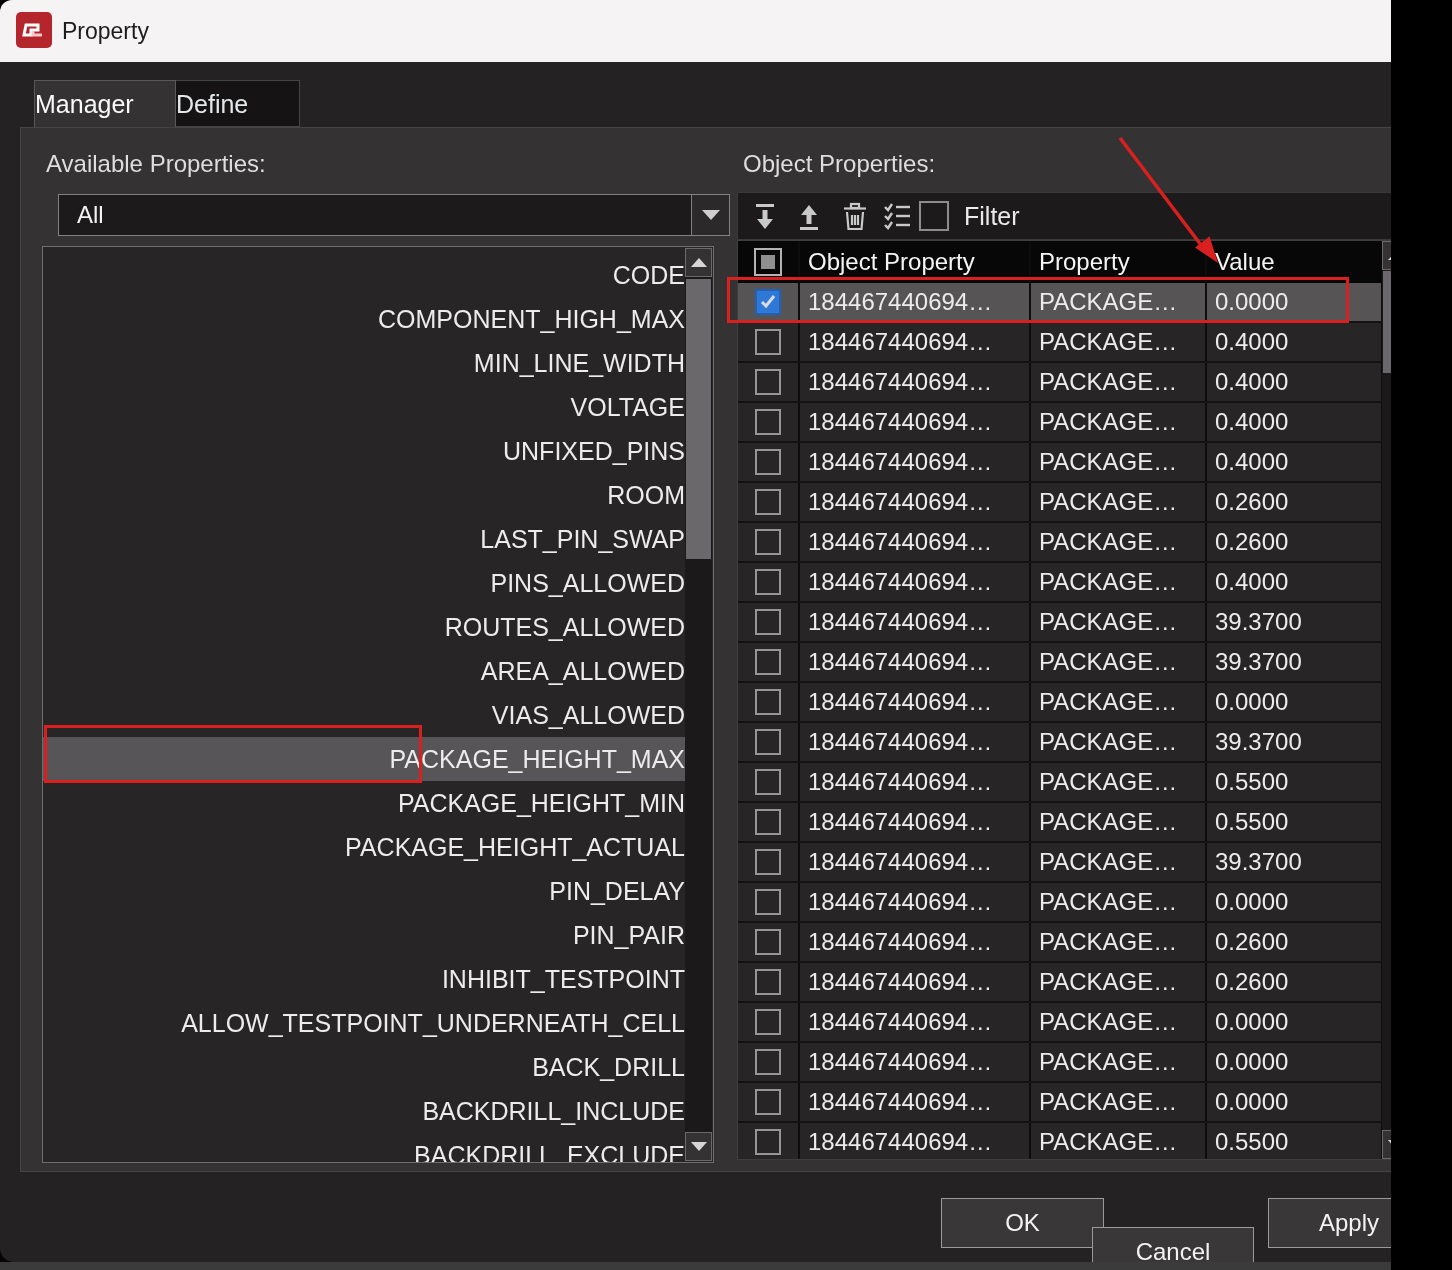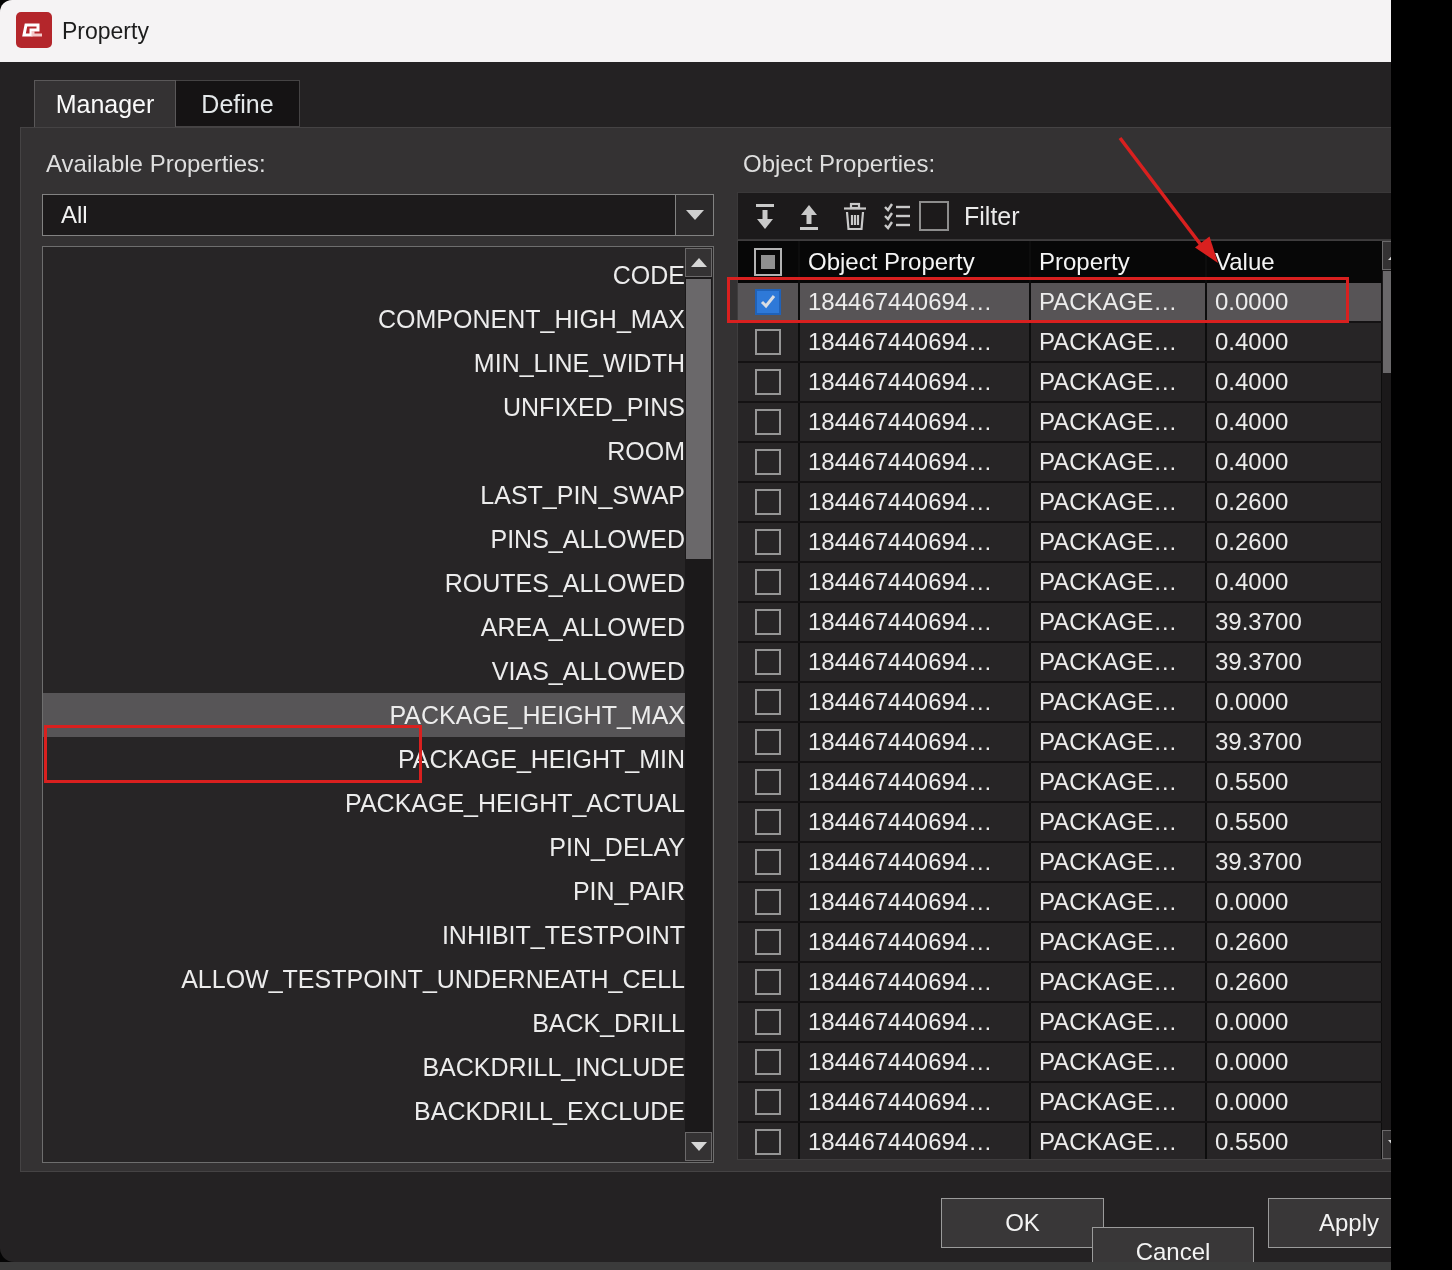--- a/index.html
+++ b/index.html
@@ -11,31 +11,31 @@
   .bottom-strip{position:absolute;left:0;top:1262px;width:1452px;height:8px;background:#3b3b3b;}
 
   
   .titlebar{position:absolute;left:0;top:0;width:1452px;height:62px;background:#f5f3f4;z-index:30;}
   .logo{position:absolute;left:16px;top:12px;width:36px;height:36px;border-radius:5px;background:#b4262b;}
   .logo svg{position:absolute;left:0;top:0;}
   .win-title{position:absolute;left:62px;top:0;height:62px;line-height:62px;font-size:23px;color:#1c1c1c;}
   .close-btn{position:absolute;right:18px;top:14px;width:36px;height:36px;display:flex;align-items:center;justify-content:center;cursor:pointer;}
 
   
-  .tab{position:absolute;top:80px;height:47px;line-height:47px;text-align:center;font-size:25px;z-index:6;box-sizing:border-box;}
+  .tab{position:absolute;top:80px;height:47px;line-height:47px;font-size:25px;z-index:6;box-sizing:border-box;}
   .tab-active{left:34px;width:142px;background:#343233;color:#fafafa;border:1px solid #5a5859;border-bottom:none;}
   .tab-inactive{left:176px;width:124px;background:#151314;color:#e4e8ea;border:1px solid #454344;border-left:none;}
   .frame{position:absolute;left:20px;top:127px;width:1412px;height:1045px;background:#343233;border:1px solid #454344;box-sizing:border-box;z-index:5;}
 
   .panel-label{position:absolute;font-size:24px;color:#dedede;z-index:7;}
   .lbl-left{left:46px;top:150px;}
   .lbl-right{left:743px;top:150px;}
 
   
-  .dropdown{position:absolute;left:42px;top:194px;width:672px;height:42px;background:#1c1a1b;
+  .dropdown{position:absolute;left:58px;top:194px;width:672px;height:42px;background:#1c1a1b;
             border:1px solid #828282;box-sizing:border-box;z-index:7;}
   .dropdown-value{position:absolute;left:18px;top:0;height:40px;line-height:40px;font-size:24px;color:#f2f2f2;}
   .dropdown-arrow-btn{position:absolute;right:0;top:0;width:38px;height:40px;background:#2b292a;border-left:1px solid #828282;
             display:flex;align-items:center;justify-content:center;box-sizing:border-box;cursor:pointer;}
   .tri-down{width:0;height:0;border-left:9px solid transparent;border-right:9px solid transparent;border-top:10px solid #cfcfcf;}
   .tri-down-s{width:0;height:0;border-left:8px solid transparent;border-right:8px solid transparent;border-top:9px solid #d6d6d6;}
   .tri-up-s{width:0;height:0;border-left:8px solid transparent;border-right:8px solid transparent;border-bottom:9px solid #d6d6d6;}
 
   
   .listbox{position:absolute;left:42px;top:246px;width:672px;height:917px;background:#272526;
@@ -119,20 +119,21 @@
       <div class="dropdown-arrow-btn">
         <div class="tri-down"></div>
       </div>
     </div>
 
     <div class="listbox">
       <div class="list-inner" id="prop-list">
           <div class="list-item">CODE</div>
           <div class="list-item">COMPONENT_HIGH_MAX</div>
           <div class="list-item">MIN_LINE_WIDTH</div>
+          <div class="list-item">VOLTAGE</div>
           <div class="list-item">UNFIXED_PINS</div>
           <div class="list-item">ROOM</div>
           <div class="list-item">LAST_PIN_SWAP</div>
           <div class="list-item">PINS_ALLOWED</div>
           <div class="list-item">ROUTES_ALLOWED</div>
           <div class="list-item">AREA_ALLOWED</div>
           <div class="list-item">VIAS_ALLOWED</div>
           <div class="list-item selected">PACKAGE_HEIGHT_MAX</div>
           <div class="list-item">PACKAGE_HEIGHT_MIN</div>
           <div class="list-item">PACKAGE_HEIGHT_ACTUAL</div>

